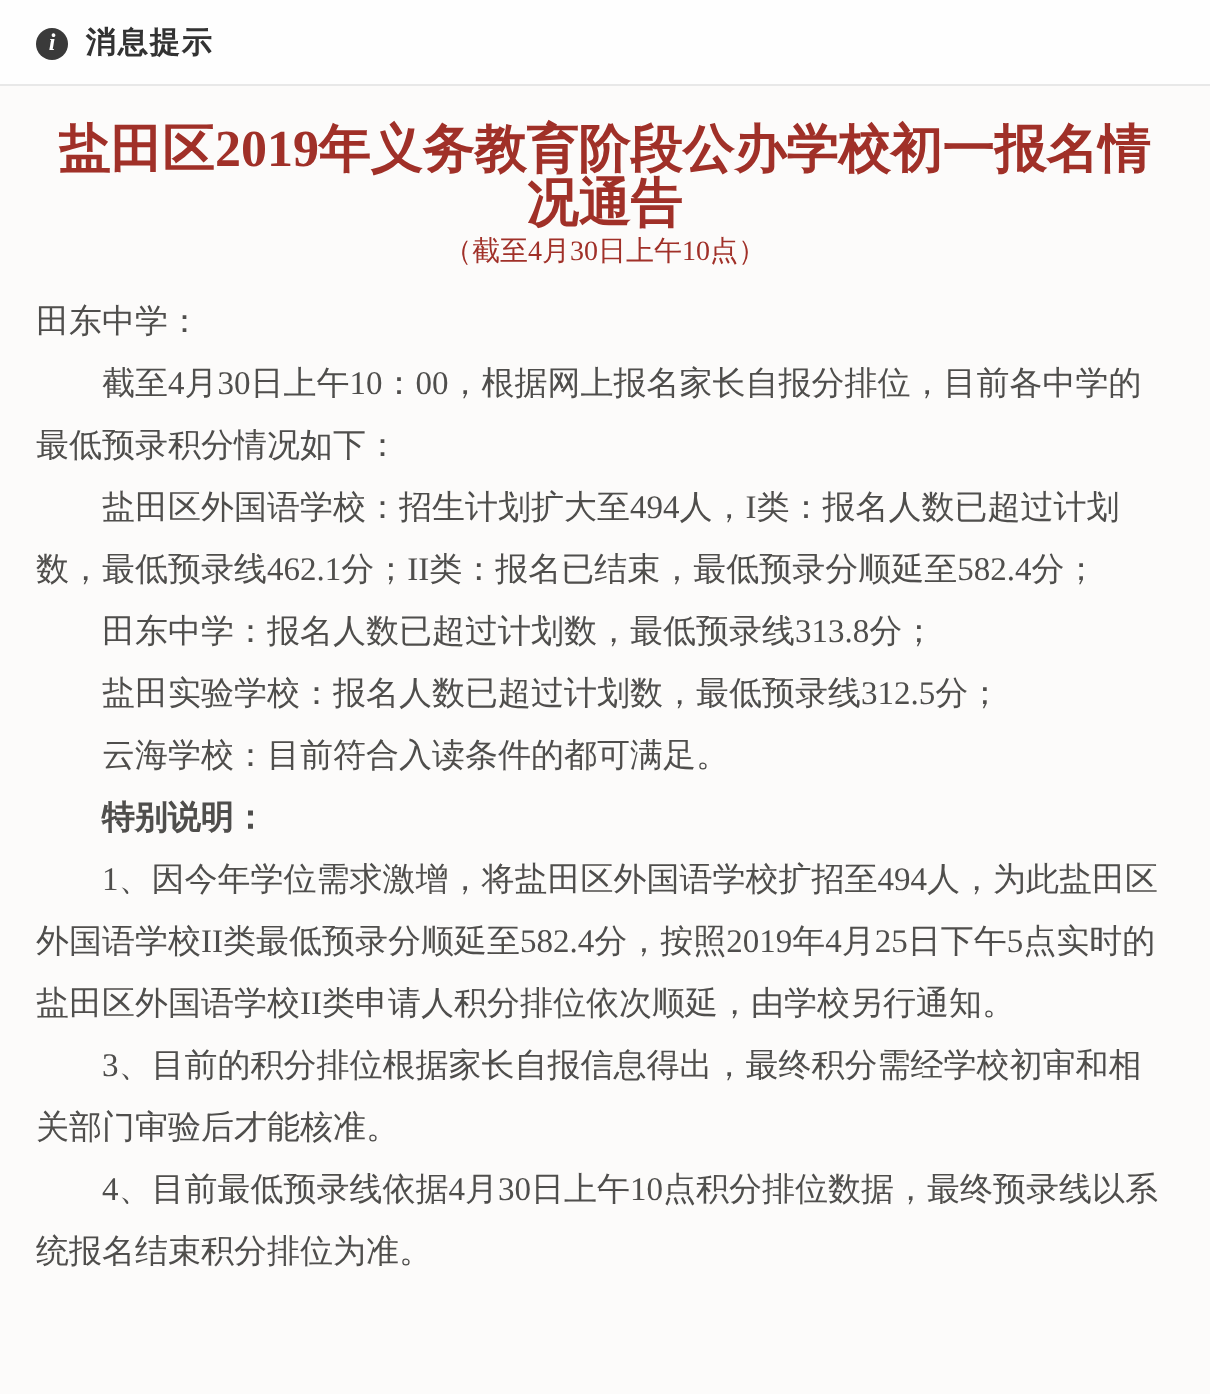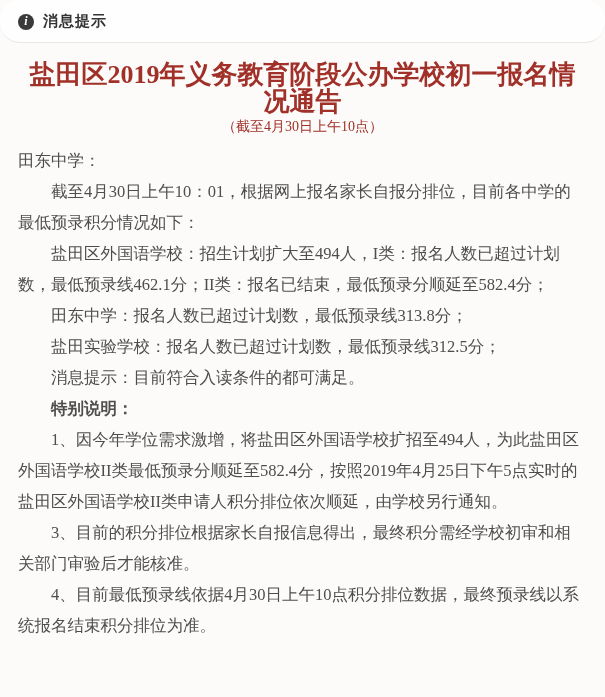--- a/index.html
+++ b/index.html
@@ -16,21 +16,20 @@
     background:var(--page-bg);
     overflow:hidden;
     font-family:"Liberation Serif","DejaVu Serif",serif;
   }
   .dialog-header{
     display:flex;align-items:center;gap:9px;
     padding:12px 18px 11px 18px;
     background:#fefefe;
     border-bottom:1px solid var(--divider);
     font-family:"Liberation Sans","DejaVu Sans",sans-serif;
-    border-radius:20px;
   }
   .info-icon{
     width:16px;height:16px;flex:0 0 16px;
     border-radius:50%;
     background:#3a3a3a;
     position:relative;
   }
   .info-icon::after{
     content:"i";
     position:absolute;left:0;top:0;width:16px;height:16px;
@@ -77,25 +76,25 @@
     <span class="header-title">消息提示</span>
   </div>
 
   <div class="notice">
     <p class="notice-title">盐田区2019年义务教育阶段公办学校初一报名情况通告</p>
     <p class="notice-subtitle">（截至4月30日上午10点）</p>
 
     <p class="para">田东中学：</p>
 
     <div>
-        <p class="para indent">截至4月30日上午10：01，根据网上报名家长自报分排位，目前各中学的最低预录积分情况如下：</p>
+        <p class="para indent">截至4月30日上午10：00，根据网上报名家长自报分排位，目前各中学的最低预录积分情况如下：</p>
         <p class="para indent">盐田区外国语学校：招生计划扩大至494人，I类：报名人数已超过计划数，最低预录线462.1分；II类：报名已结束，最低预录分顺延至582.4分；</p>
         <p class="para indent">田东中学：报名人数已超过计划数，最低预录线313.8分；</p>
         <p class="para indent">盐田实验学校：报名人数已超过计划数，最低预录线312.5分；</p>
-        <p class="para indent">消息提示：目前符合入读条件的都可满足。</p>
+        <p class="para indent">云海学校：目前符合入读条件的都可满足。</p>
       </div>
 
     <p class="para indent bold">特别说明：</p>
 
     <div>
         <p class="para indent">1、因今年学位需求激增，将盐田区外国语学校扩招至494人，为此盐田区外国语学校II类最低预录分顺延至582.4分，按照2019年4月25日下午5点实时的盐田区外国语学校II类申请人积分排位依次顺延，由学校另行通知。</p>
         <p class="para indent">3、目前的积分排位根据家长自报信息得出，最终积分需经学校初审和相关部门审验后才能核准。</p>
         <p class="para indent">4、目前最低预录线依据4月30日上午10点积分排位数据，最终预录线以系统报名结束积分排位为准。</p>
       </div>
   </div>

